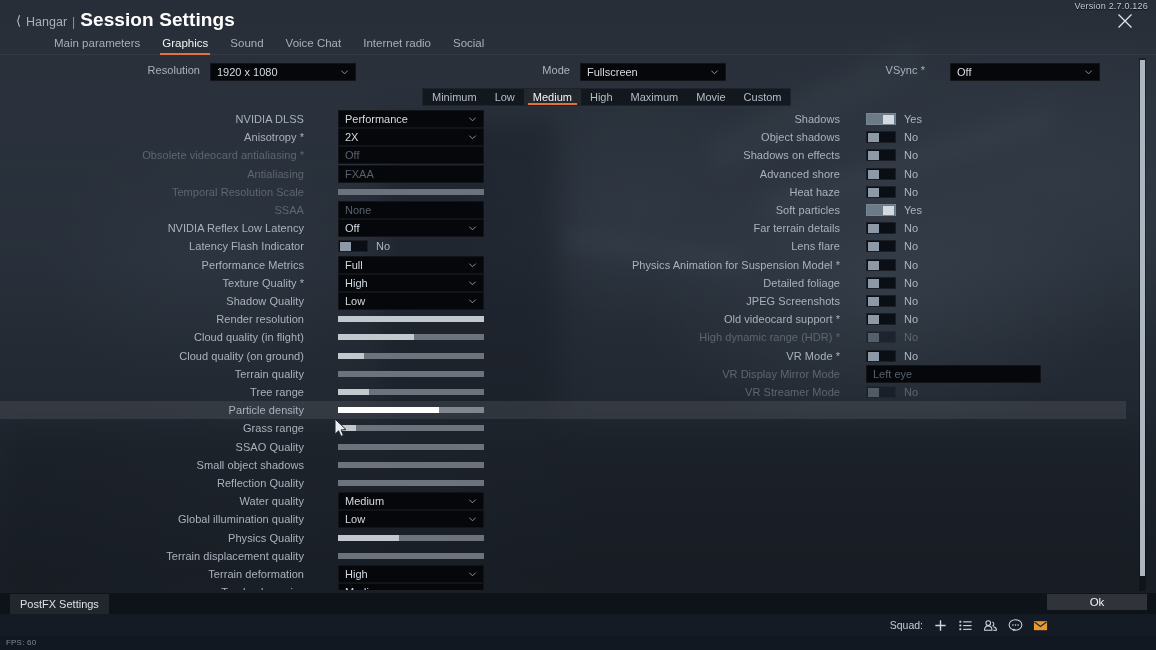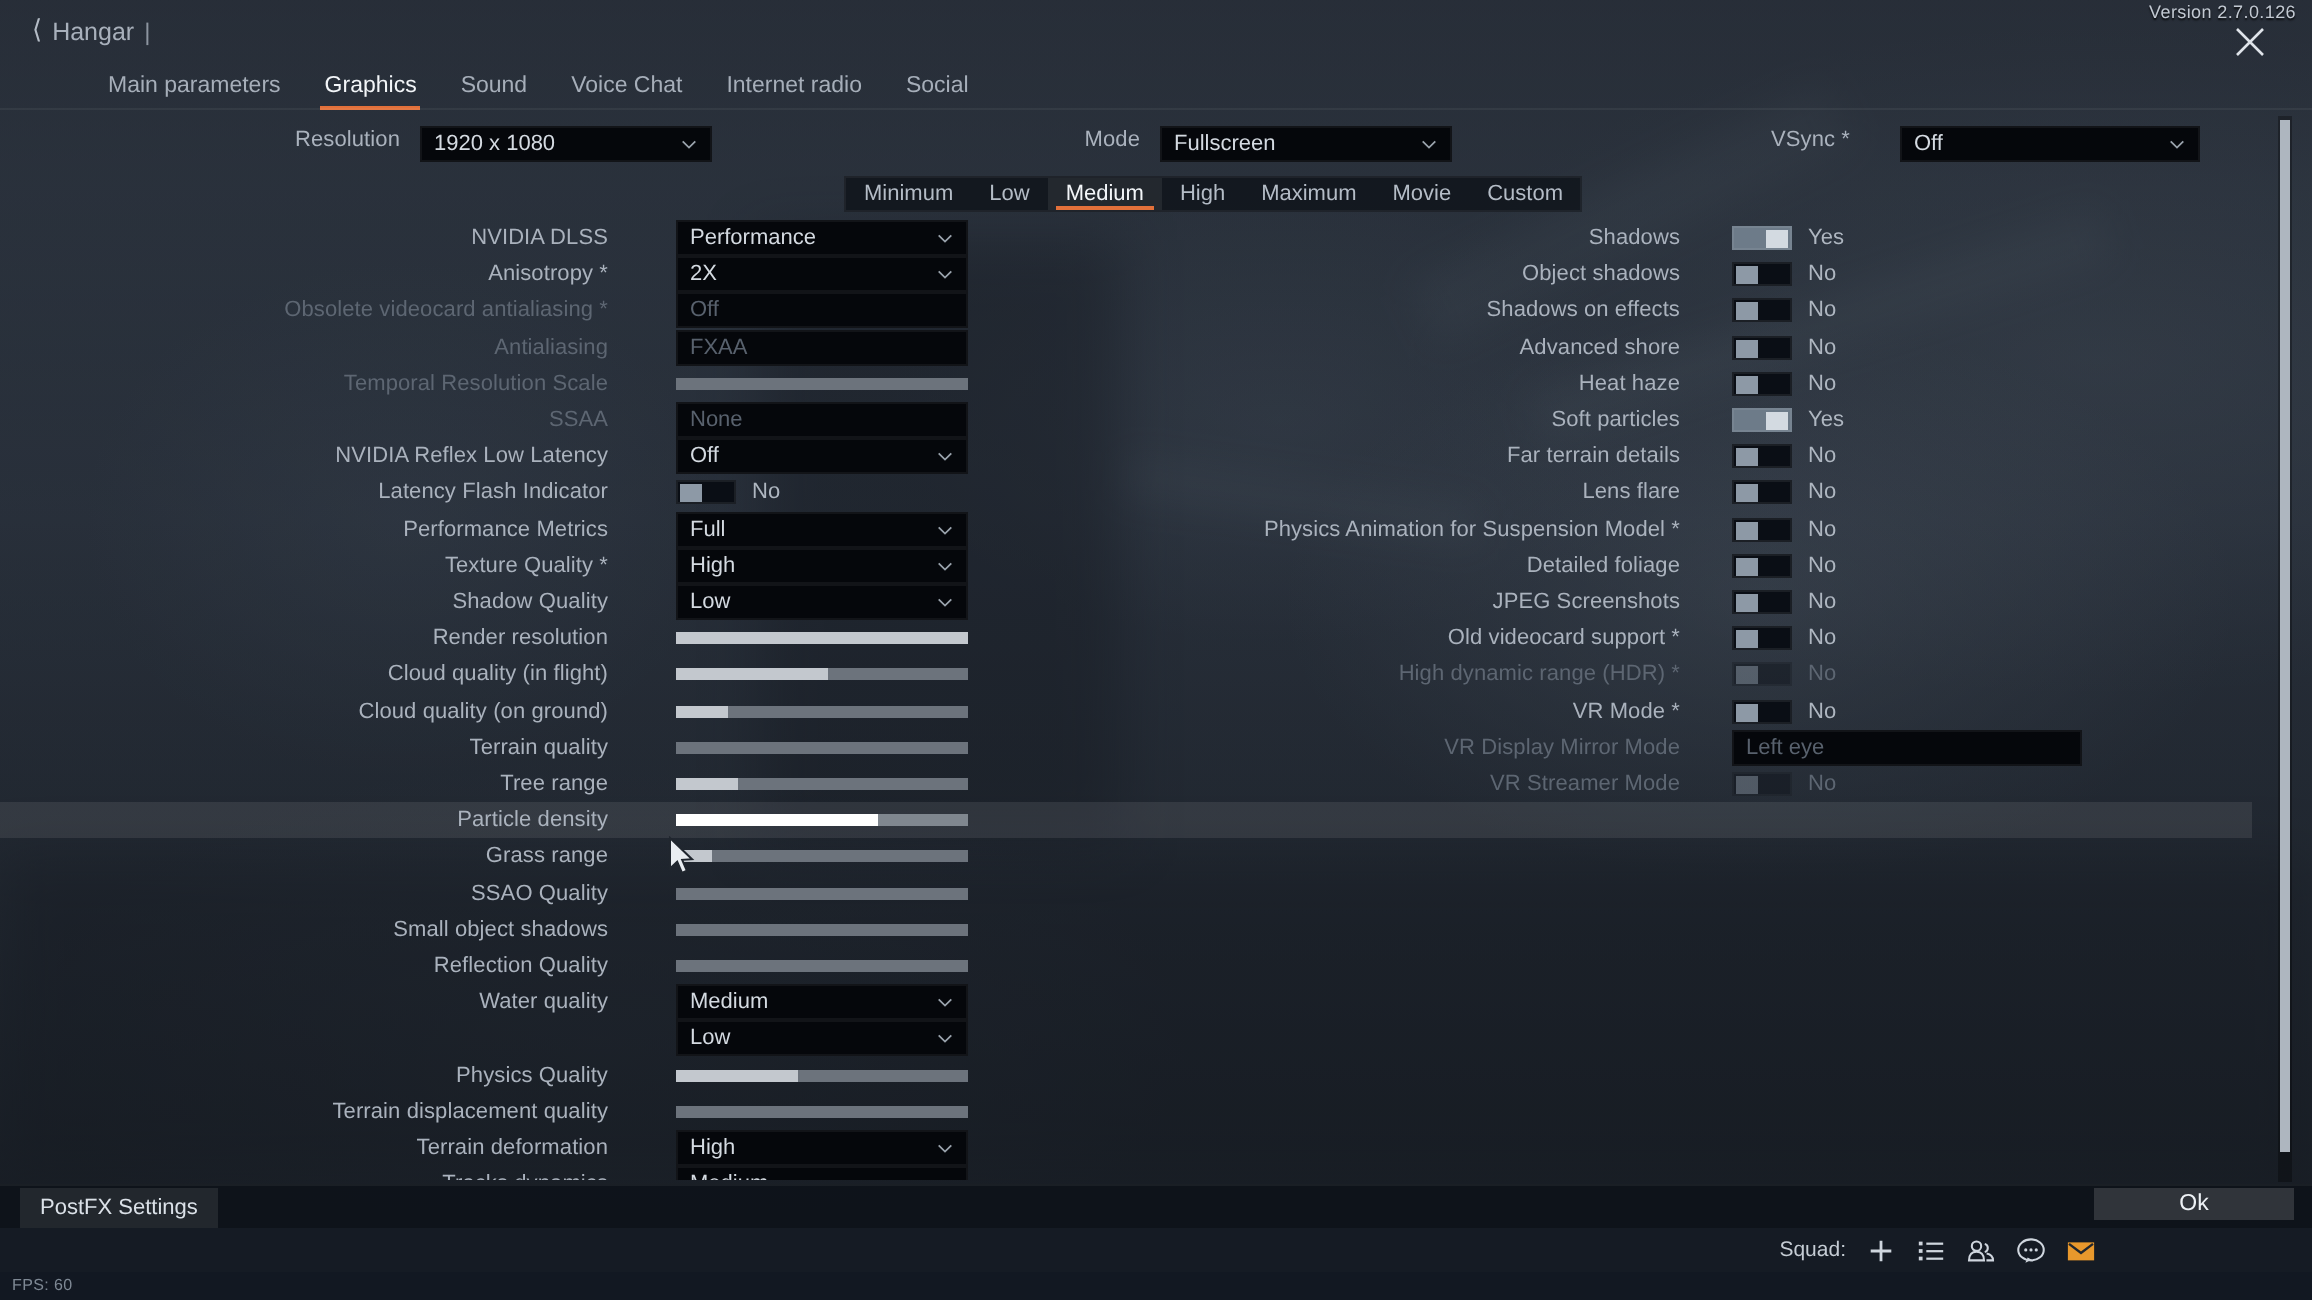--- a/index.html
+++ b/index.html
@@ -261,20 +261,21 @@
   <div class="close-btn">
     <svg viewBox="0 0 22 22" width="22" height="22">
       <path d="M4.5 4.5 L17.5 17.5 M17.5 4.5 L4.5 17.5" stroke="currentColor" stroke-width="1.3" fill="none"></path>
     </svg>
   </div>
 
   <div class="breadcrumb">
     <span class="bc-chevron">⟨</span>
     <span class="bc-parent">Hangar</span>
     <span class="bc-sep">|</span>
+    <span class="bc-title">Session Settings</span>
   </div>
 
   <div class="tabs" id="tabs">
       <div class="tab">Main parameters</div>
       <div class="tab active">Graphics</div>
       <div class="tab">Sound</div>
       <div class="tab">Voice Chat</div>
       <div class="tab">Internet radio</div>
       <div class="tab">Social</div>
     </div>
@@ -553,20 +554,21 @@
             <span>Medium</span>
             <span class="chev">
               <svg viewBox="0 0 10 10" width="9" height="9">
                 <path d="M1.5 3.5 L5 7 L8.5 3.5" stroke="#9aa3ad" stroke-width="1" fill="none"></path>
               </svg>
             </span>
           </div>
         </div>
       </div>
       <div class="row col-left" style="top:400.4px">
+        <div class="lbl">Global illumination quality</div>
         <div class="ctl" style="">
           <div class="field" style="width:100%;">
             <span>Low</span>
             <span class="chev">
               <svg viewBox="0 0 10 10" width="9" height="9">
                 <path d="M1.5 3.5 L5 7 L8.5 3.5" stroke="#9aa3ad" stroke-width="1" fill="none"></path>
               </svg>
             </span>
           </div>
         </div>

